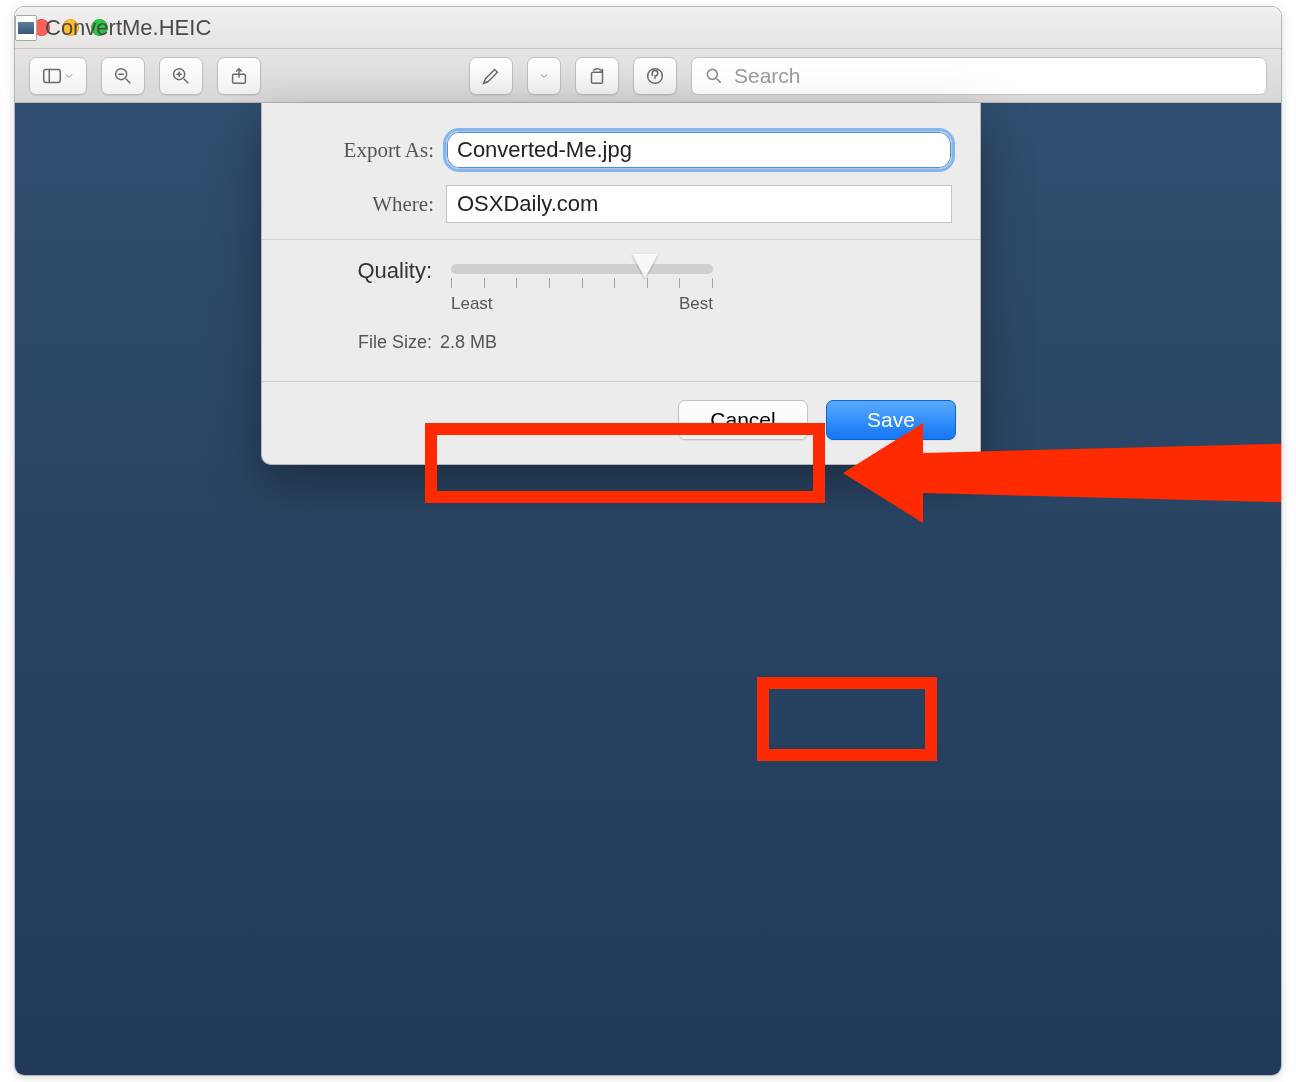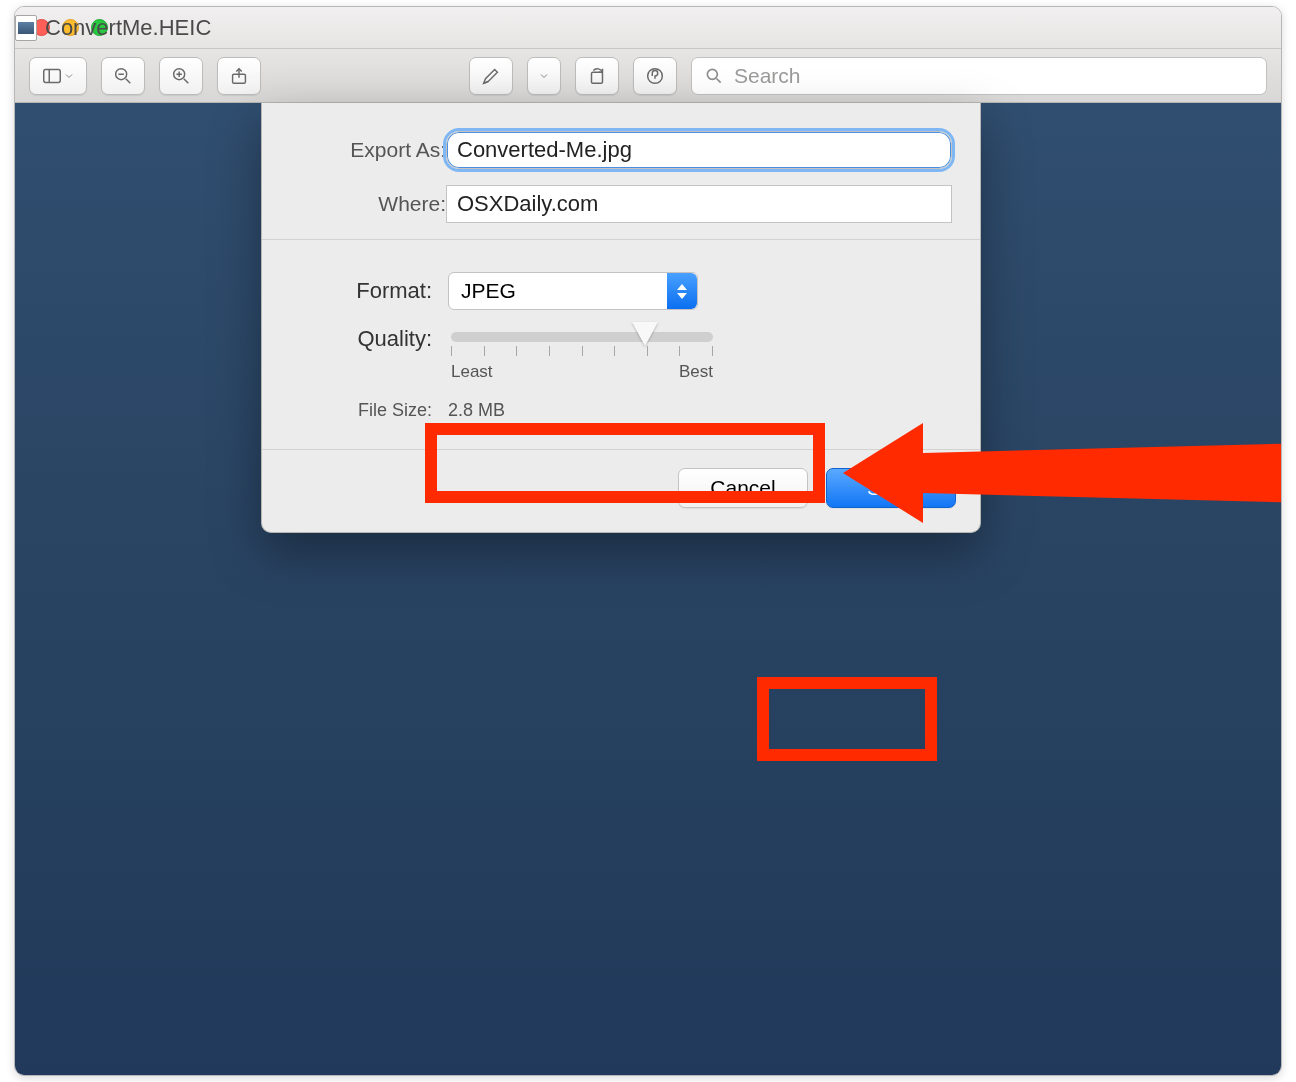--- a/index.html
+++ b/index.html
@@ -97,22 +97,22 @@
     background:#ececec;
     border:1px solid #b7b6b5;
     border-top:none;
     border-bottom-left-radius:10px;
     border-bottom-right-radius:10px;
     box-shadow: 0 20px 50px rgba(0,0,0,0.35);
   }
   .form-area { padding: 28px 28px 10px 28px; }
   .row { display:flex; align-items:center; margin-bottom:16px; }
   .row label {
-    width:156px; text-align:right; padding-right:0;
-    font-size:21px; color:#555;
+    width:156px; text-align:right; padding-right:12px;
+    font-size:21px; color:#555;font-family:Liberation Serif, serif;
   }
   .textin {
     flex:1; height:38px;
     background:#fff; border:1px solid #c4c3c2;
     font-size:22px; color:#222;
     padding:2px 10px;
     font-family:inherit;
   }
   .textin.focused {
     outline:3px solid #7fb6f4;
@@ -199,21 +199,21 @@
     position:absolute; top:-10px; left:74%;
     width:0; height:0;
     border-left:13px solid transparent; border-right:13px solid transparent;
     border-top:24px solid #f8f8f8;
     filter: drop-shadow(0 1px 1px rgba(0,0,0,0.25));
     transform:translateX(-13px);
   }
   .ticks { display:flex; justify-content:space-between; margin-top:4px;}
   .ticks span { width:1px; height:10px; background:#a7a6a5; display:block;}
   .slider-labels { display:flex; justify-content:space-between; font-size:17px; color:#555; margin-top:6px;}
-  .filesize-row { display:flex; align-items:center; gap:16px; padding: 16px 0 18px 10px; font-size:18px; color:#555;}
+  .filesize-row { display:flex; align-items:center; gap:8px; padding: 16px 0 18px 10px; font-size:18px; color:#555;}
   .filesize-row .fslabel { width:132px; text-align:right;}
 </style>
 </head>
 <body>
 
 <div class="window">
 
   <div class="titlebar">
     <div class="traffic">
       <div class="dot red"></div>
@@ -300,27 +300,20 @@
           <label>Export As:</label>
           <input class="textin focused" value="Converted-Me.jpg" style="">
         </div>
         <div class="row">
           <label>Where:</label>
           <input class="textin" value="OSXDaily.com" style="">
         </div>
 
         <div class="divider"></div>
 
-        <div class="format-row">
-          <div class="flabel">Format:</div>
-          <div class="fmt-select">
-            <span>JPEG</span>
-            <span class="updown"></span>
-          </div>
-        </div>
 
         <div class="quality-row">
           <div class="qlabel">Quality:</div>
           <div class="slider-wrap">
             <div class="slider-track">
                 <div class="slider-thumb"></div>
               </div>
             <div class="ticks">
                 <span></span>
                 <span></span>

